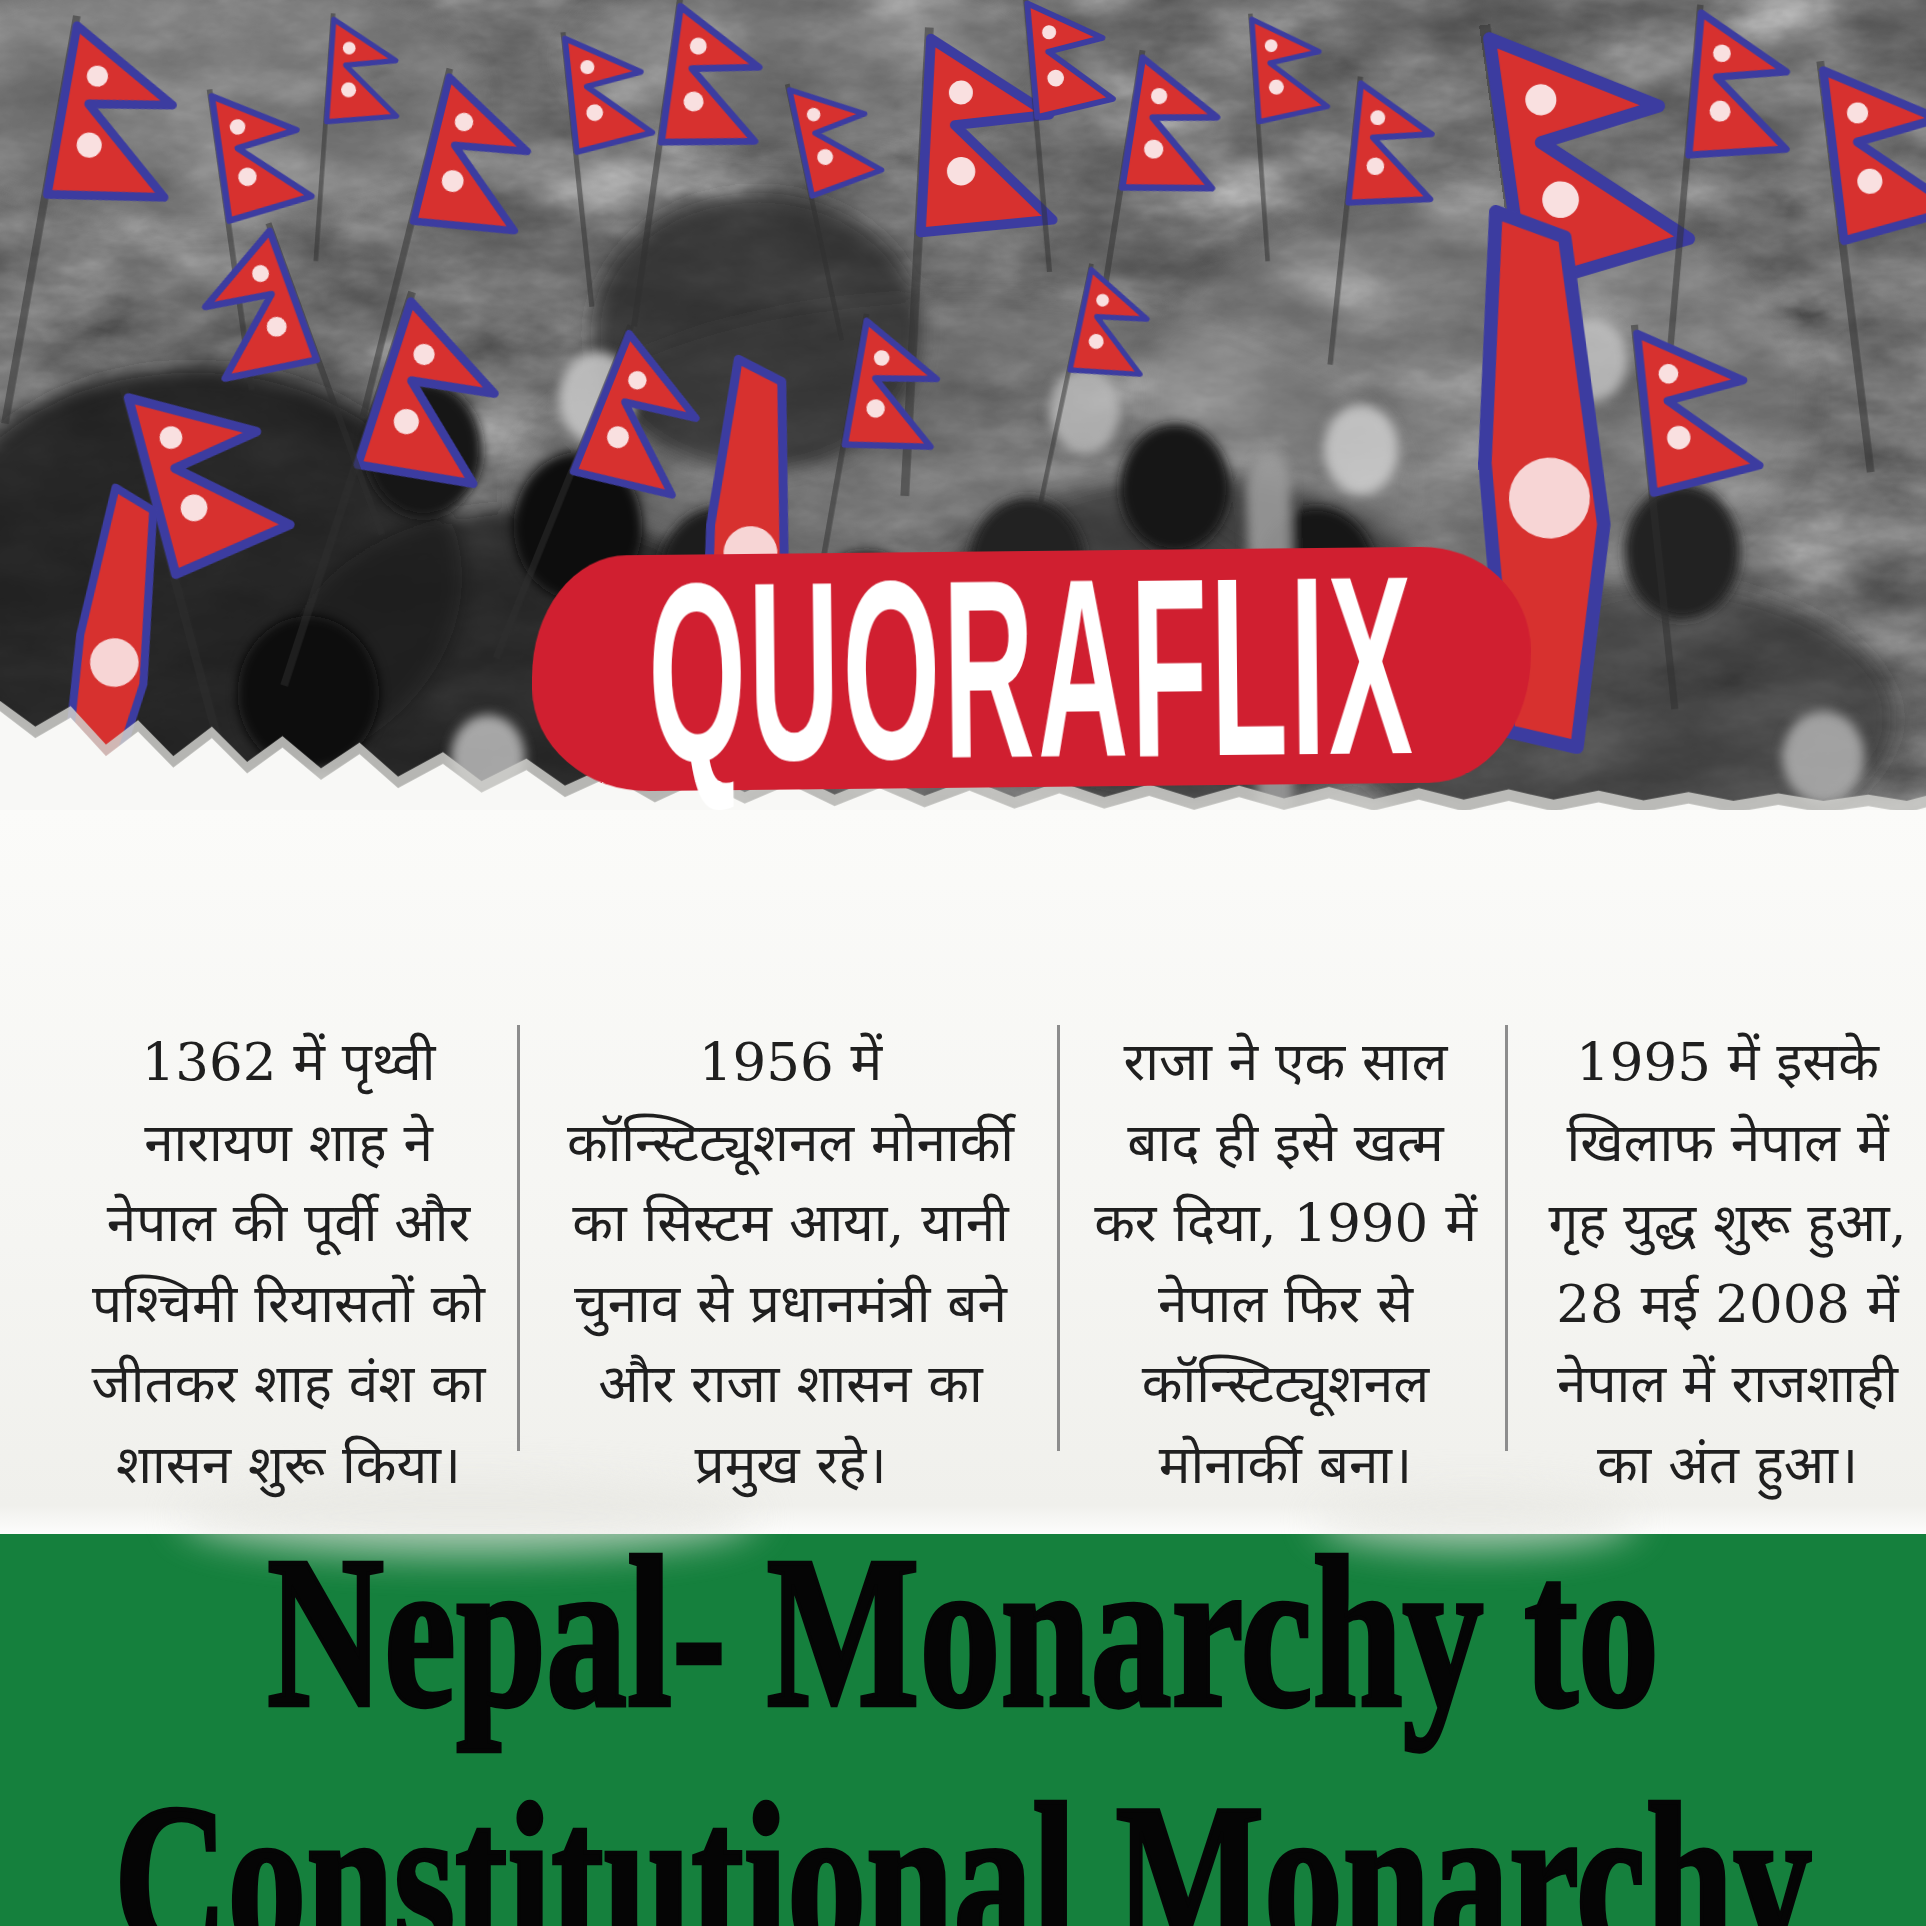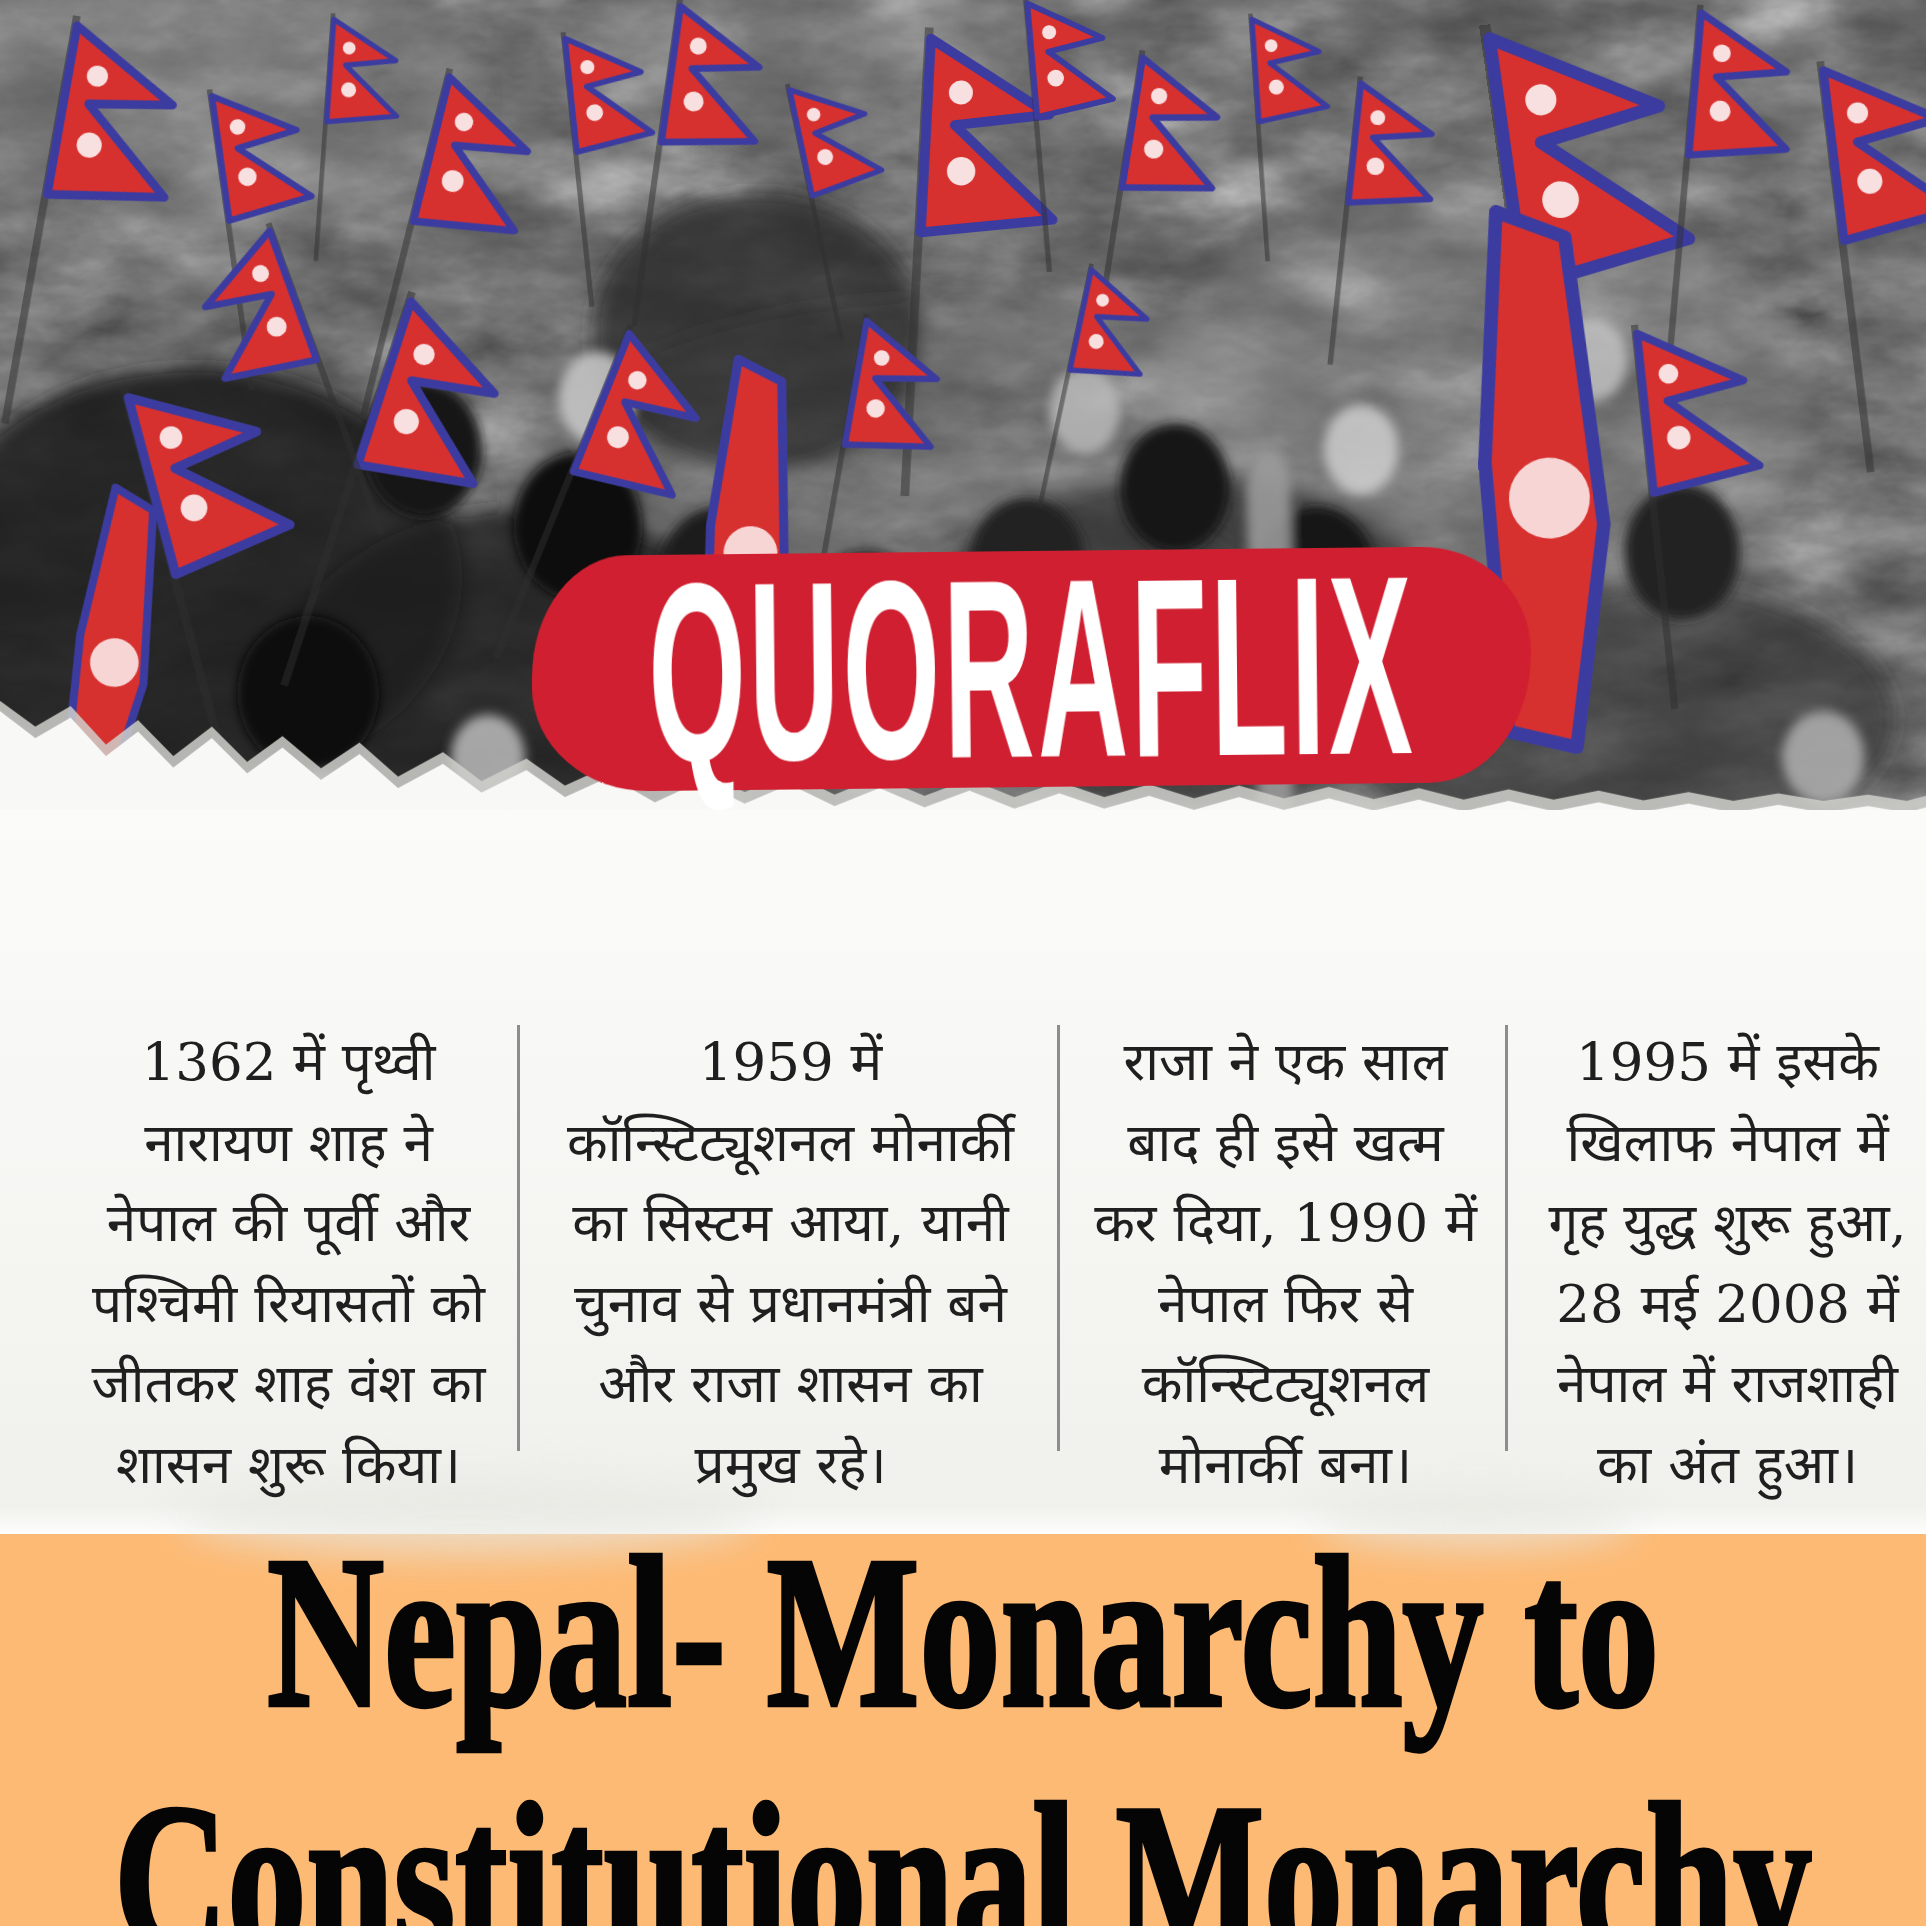--- a/index.html
+++ b/index.html
@@ -1,16 +1,16 @@
 <!DOCTYPE html>
 <html style="--badge-red: #d01f30; --flag-red: #d7312f; --flag-blue: #3c3ca0; --paper-white: #f8f8f6;font-size:10.3px"><head>
 <meta charset="utf-8">
 <style>
   html,body{margin:0;padding:0;background:#ffffff;}
-  .canvas{position:relative;width:1926px;height:1926px;overflow:hidden;background:#fdba74;
+  .canvas{position:relative;width:1926px;height:1926px;overflow:hidden;background:#15803d;
           font-family:"DejaVu Sans",sans-serif;}
 
   
   .photo{position:absolute;left:0;top:0;width:1926px;height:815px;}
   .photo svg{display:block;width:100%;height:100%;}
 
   
   .badge{position:absolute;left:532px;top:551px;width:999px;height:236px;
          background:var(--badge-red,#d01f30);
          border-radius:96px 109px 103px 116px / 122px 103px 128px 103px;
@@ -167,21 +167,21 @@
   </div>
 
   <div class="paper">
     <div class="smudge" style="left:180px;top:668px;width:578px;height:77px;"></div>
     <div class="smudge" style="left:1316px;top:681px;width:321px;height:58px;"></div>
   </div>
 
 
   <div class="col" style="left:88px;width:401px;">1362 में पृथ्वी नारायण शाह ने नेपाल की पूर्वी और पश्चिमी रियासतों को जीतकर शाह वंश का शासन शुरू किया।</div>
   <div class="divider" style="left:517px;"></div>
-  <div class="col" style="left:552px;width:477px;">1959 में कॉन्स्टिट्यूशनल मोनार्की का सिस्टम आया, यानी चुनाव से प्रधानमंत्री बने और राजा शासन का प्रमुख रहे।</div>
+  <div class="col" style="left:552px;width:477px;">1956 में कॉन्स्टिट्यूशनल मोनार्की का सिस्टम आया, यानी चुनाव से प्रधानमंत्री बने और राजा शासन का प्रमुख रहे।</div>
   <div class="divider" style="left:1057px;"></div>
   <div class="col" style="left:1091px;width:389px;">राजा ने एक साल बाद ही इसे खत्म कर दिया, 1990 में नेपाल फिर से कॉन्स्टिट्यूशनल मोनार्की बना।</div>
   <div class="divider" style="left:1505px;"></div>
   <div class="col" style="left:1536px;width:383px;">1995 में इसके खिलाफ नेपाल में गृह युद्ध शुरू हुआ, 28 मई 2008 में नेपाल में राजशाही का अंत हुआ।</div>
 
   <div class="caption-line caption-1">Nepal- Monarchy to</div>
   <div class="caption-line caption-2">Constitutional Monarchy</div>
 
 </div>
 

